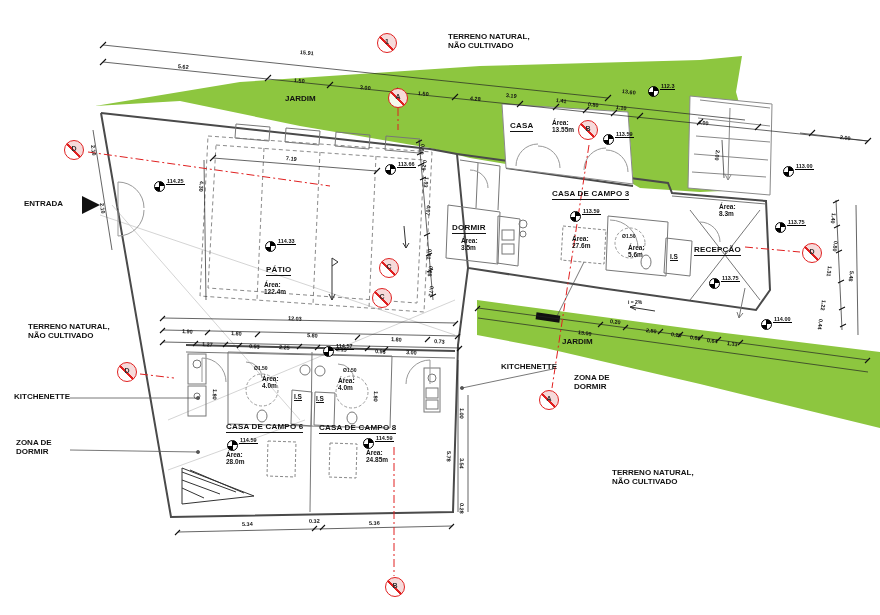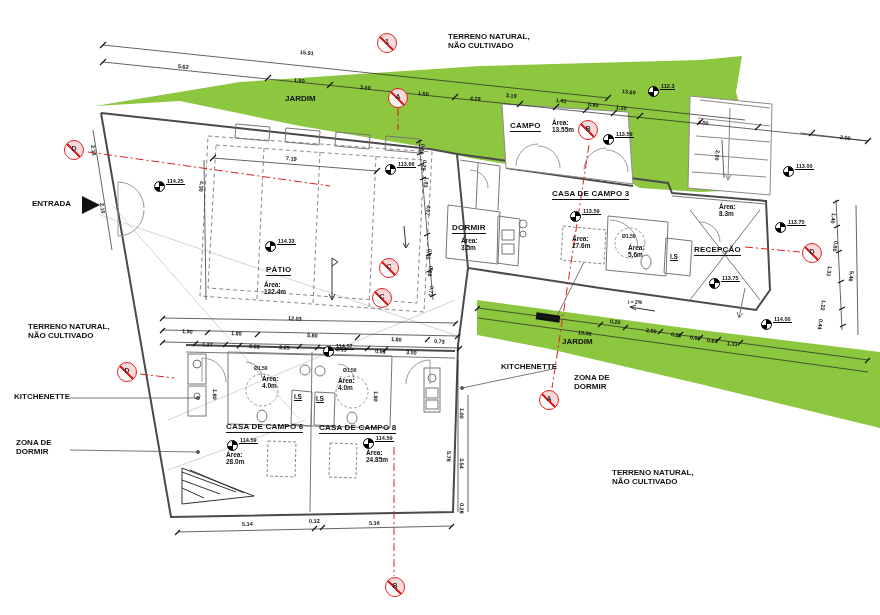--- a/index.html
+++ b/index.html
@@ -186,37 +186,37 @@
       <path d="M70,450 L198,452"></path>
         <circle cx="198" cy="452" r="1.6" fill="#555"></circle>
       <path d="M553,369 L462,388"></path>
         <circle cx="462" cy="388" r="1.6" fill="#555"></circle>
     </g>
   </svg>
 
   <div class="lab terr" style="left:448px;top:32px">TERRENO NATURAL,
 NÃO CULTIVADO</div>
   <div class="lab terr" style="left:285px;top:94px">JARDIM</div>
-  <div class="lab room" style="left:510px;top:121px">CAMPO</div>
+  <div class="lab room" style="left:510px;top:121px">CASA</div>
   <div class="lab area" style="left:552px;top:119px">Área:
 13.55m</div>
   <div class="lab room" style="left:552px;top:189px">CASA DE CAMPO 3</div>
   <div class="lab room" style="left:452px;top:223px">DORMIR</div>
   <div class="lab area" style="left:461px;top:237px">Área:
 3.5m</div>
   <div class="lab area" style="left:572px;top:235px">Área:
 27.6m</div>
   <div class="lab tiny" style="left:622px;top:234px">Ø1.50</div>
   <div class="lab area" style="left:628px;top:244px">Área:
 5.6m</div>
   <div class="lab is" style="left:670px;top:253px">I.S</div>
   <div class="lab room" style="left:694px;top:245px">RECEPÇÃO</div>
   <div class="lab area" style="left:719px;top:203px">Área:
 8.3m</div>
-  <div class="lab terr" style="left:32px;top:199px">ENTRADA</div>
+  <div class="lab terr" style="left:24px;top:199px">ENTRADA</div>
   <div class="lab room" style="left:266px;top:265px">PÁTIO</div>
   <div class="lab area" style="left:264px;top:281px">Área:
 122.4m</div>
   <div class="lab terr" style="left:28px;top:322px">TERRENO NATURAL,
 NÃO CULTIVADO</div>
   <div class="lab terr" style="left:14px;top:392px">KITCHENETTE</div>
   <div class="lab terr" style="left:16px;top:438px">ZONA DE
 DORMIR</div>
   <div class="lab room" style="left:226px;top:422px">CASA DE CAMPO 6</div>
   <div class="lab room" style="left:319px;top:423px">CASA DE CAMPO 8</div>

